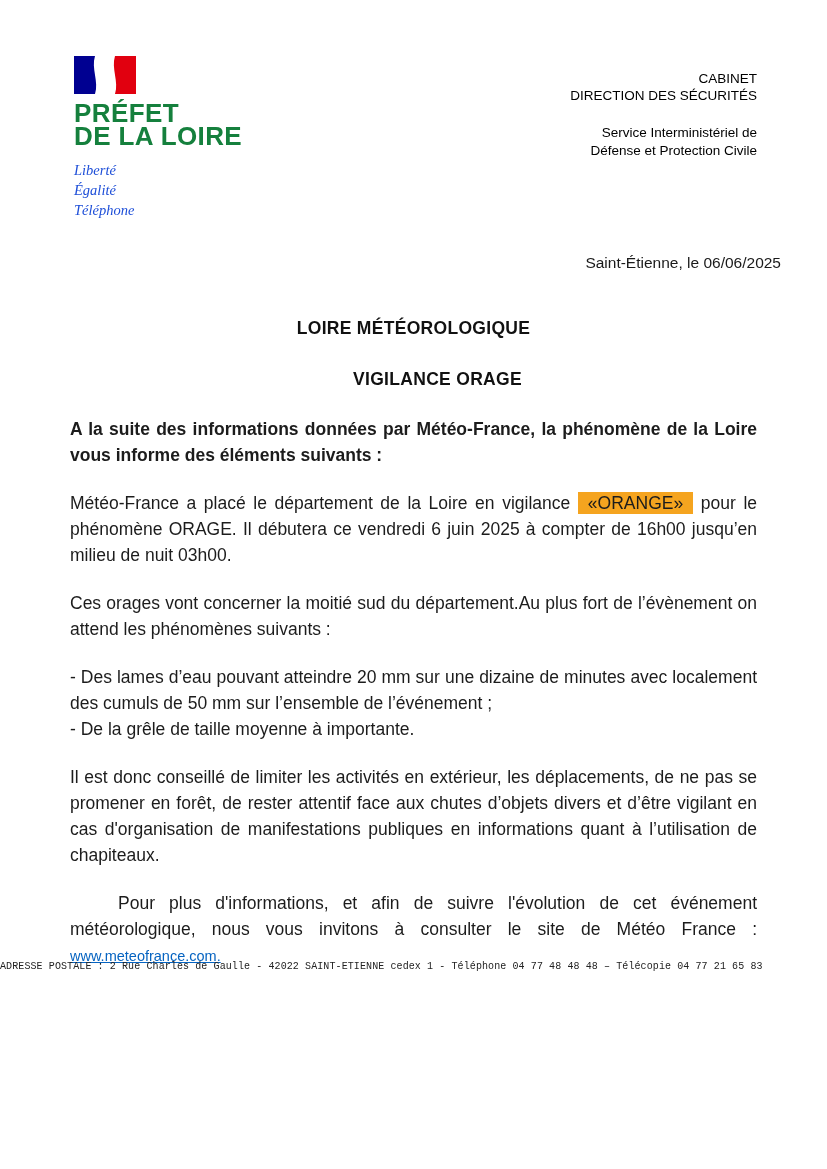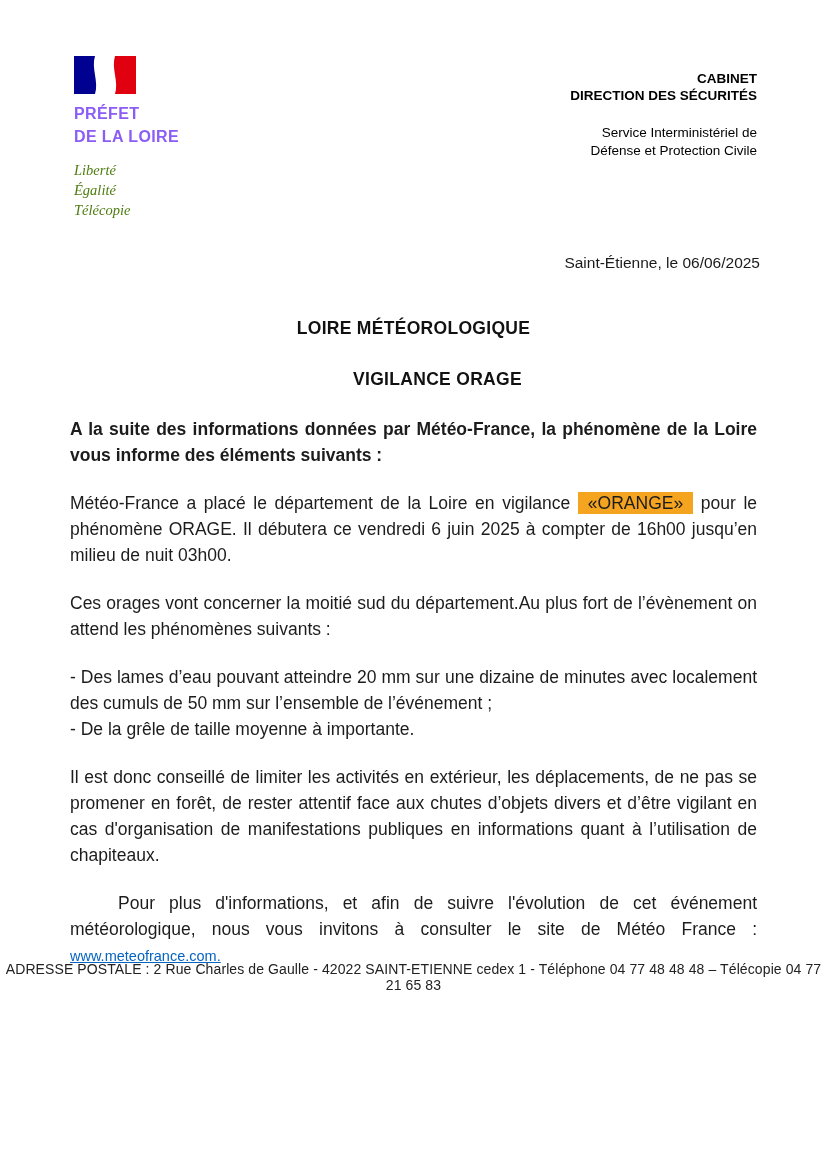--- a/index.html
+++ b/index.html
@@ -28,47 +28,47 @@
     justify-content:space-between;
     align-items:flex-start;
     padding:56px 70px 0 74px;
   }
   .logo-block{line-height:1;}
   .flag{display:block;margin-bottom:8px;}
   .flag .b{fill:var(--flag-blue,#000091);}
   .flag .r{fill:var(--flag-red,#E1000F);}
   .prefet-name{
     font-weight:bold;
-    font-size:16px;
+    font-size:26px;
     line-height:23px;
     letter-spacing:0.4px;
-    color:#8b5cf6;
+    color:#15803d;
   }
   .motto{
     margin-top:12px;
     font-family:"Liberation Serif", serif;
     font-style:italic;
     font-size:14.5px;
     line-height:20px;
-    color:#4d7c0f;
+    color:#1d4ed8;
   }
   .header-right{
     text-align:right;
     font-size:13.5px;
     line-height:17px;
     padding-top:14px;
     color:#000;
   }
-  .header-right .hr-bold{font-weight:bold;margin-left:42px;}
+  .header-right .hr-bold{font-weight:normal;margin-left:42px;}
   .header-right .hr-service{margin-top:20px;line-height:18px;font-size:13.5px;}
 
   
   .dateline{
     margin-top:34px;
-    padding:0 67px;
+    padding:0 46px;
     text-align:right;
     font-size:15.5px;
     color:#1a1a1a;
   }
   .doc-title{
     margin:46px 0 0 0;
     text-align:center;
     font-size:17.5px;
     font-weight:bold;
     letter-spacing:0.3px;
@@ -105,45 +105,46 @@
     font-size:14.5px;
     cursor:pointer;
   }
 
   
   .page-footer{
     position:absolute;
     left:0;
     right:0;
     top:961px;
-    text-align:center;
-    font-size:14px;
+    text-align:left;
+    font-size:10px;
     letter-spacing:0.1px;
     color:#222;
+    font-family:Liberation Mono, monospace;
   }
 </style>
 </head>
 <body>
 
 <div class="page">
 
   <header class="letterhead">
     <div class="logo-block">
       <svg class="flag" width="62" height="38" viewBox="0 0 62 38" aria-hidden="true">
         <path class="b" d="M0,0 L21,0 C17,13 25,25 21,38 L0,38 Z"></path>
         <path class="r" d="M41,0 L62,0 L62,38 L41,38 C45,25 37,13 41,0 Z"></path>
       </svg>
       <div class="prefet-name">
         <div>PRÉFET</div>
         <div>DE LA LOIRE</div>
       </div>
       <div class="motto">
         <div>Liberté</div>
         <div>Égalité</div>
-        <div>Télécopie</div>
+        <div>Téléphone</div>
       </div>
     </div>
 
     <div class="header-right">
       <div class="hr-bold">CABINET</div>
       <div class="hr-bold">DIRECTION DES SÉCURITÉS</div>
       <div class="hr-service">
         <div>Service Interministériel de</div>
         <div>Défense et Protection Civile</div>
       </div>

